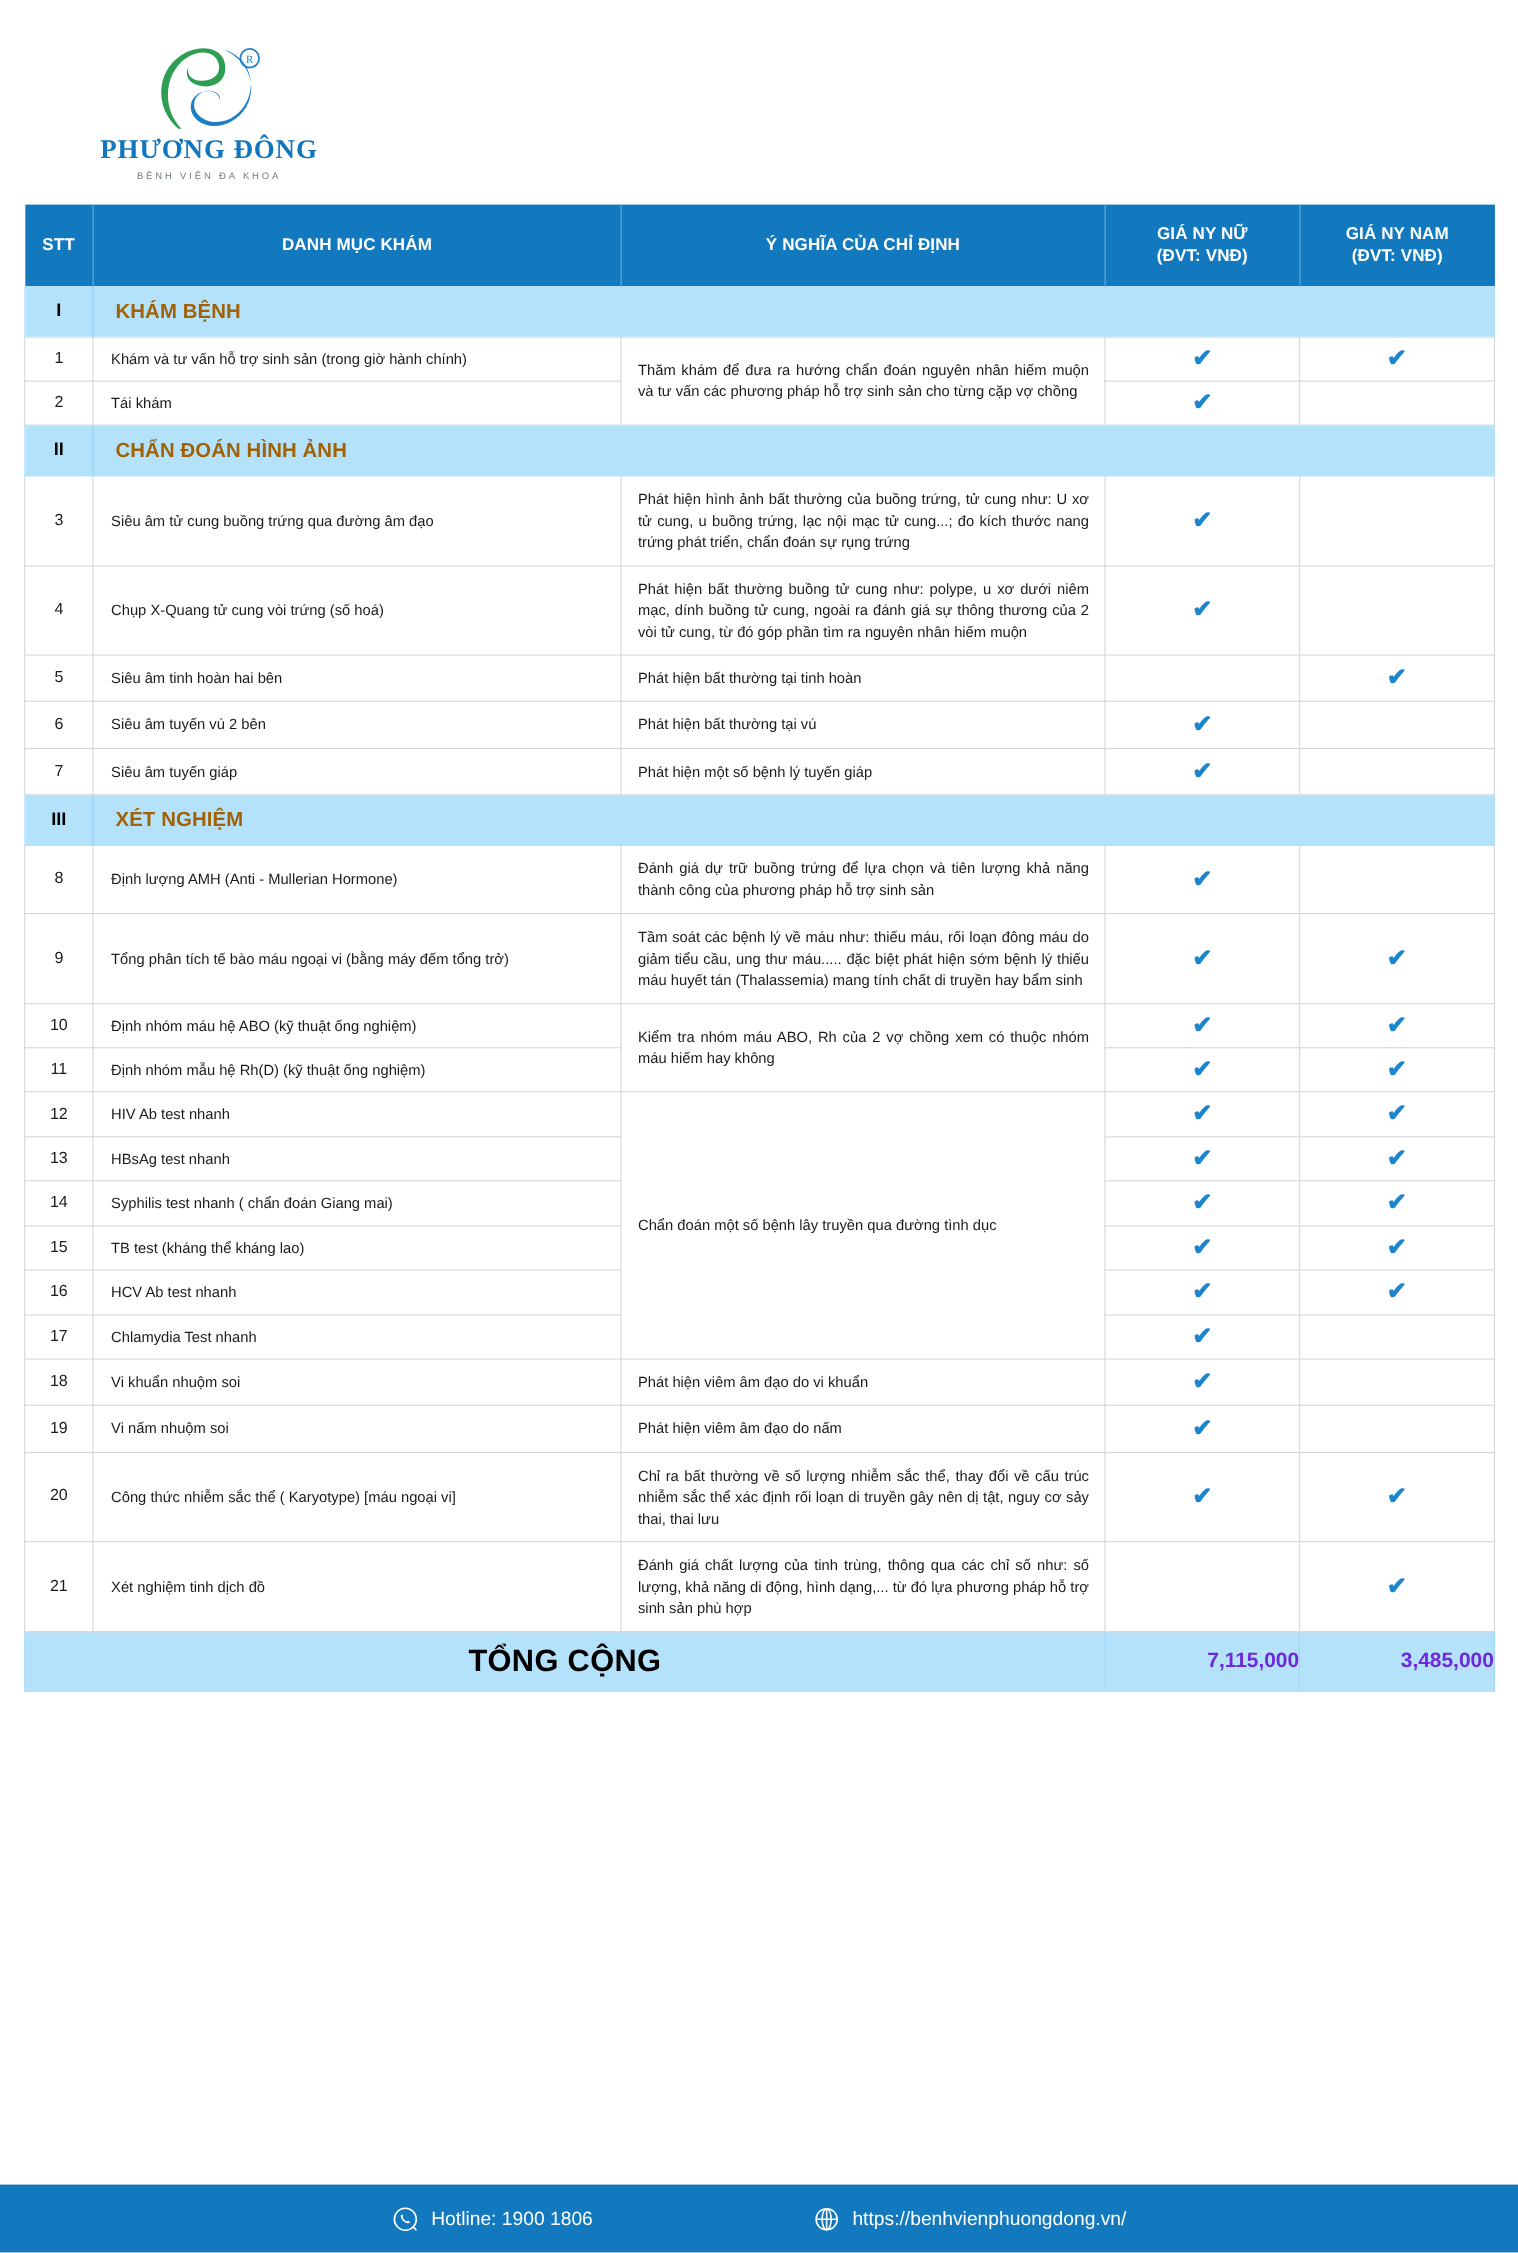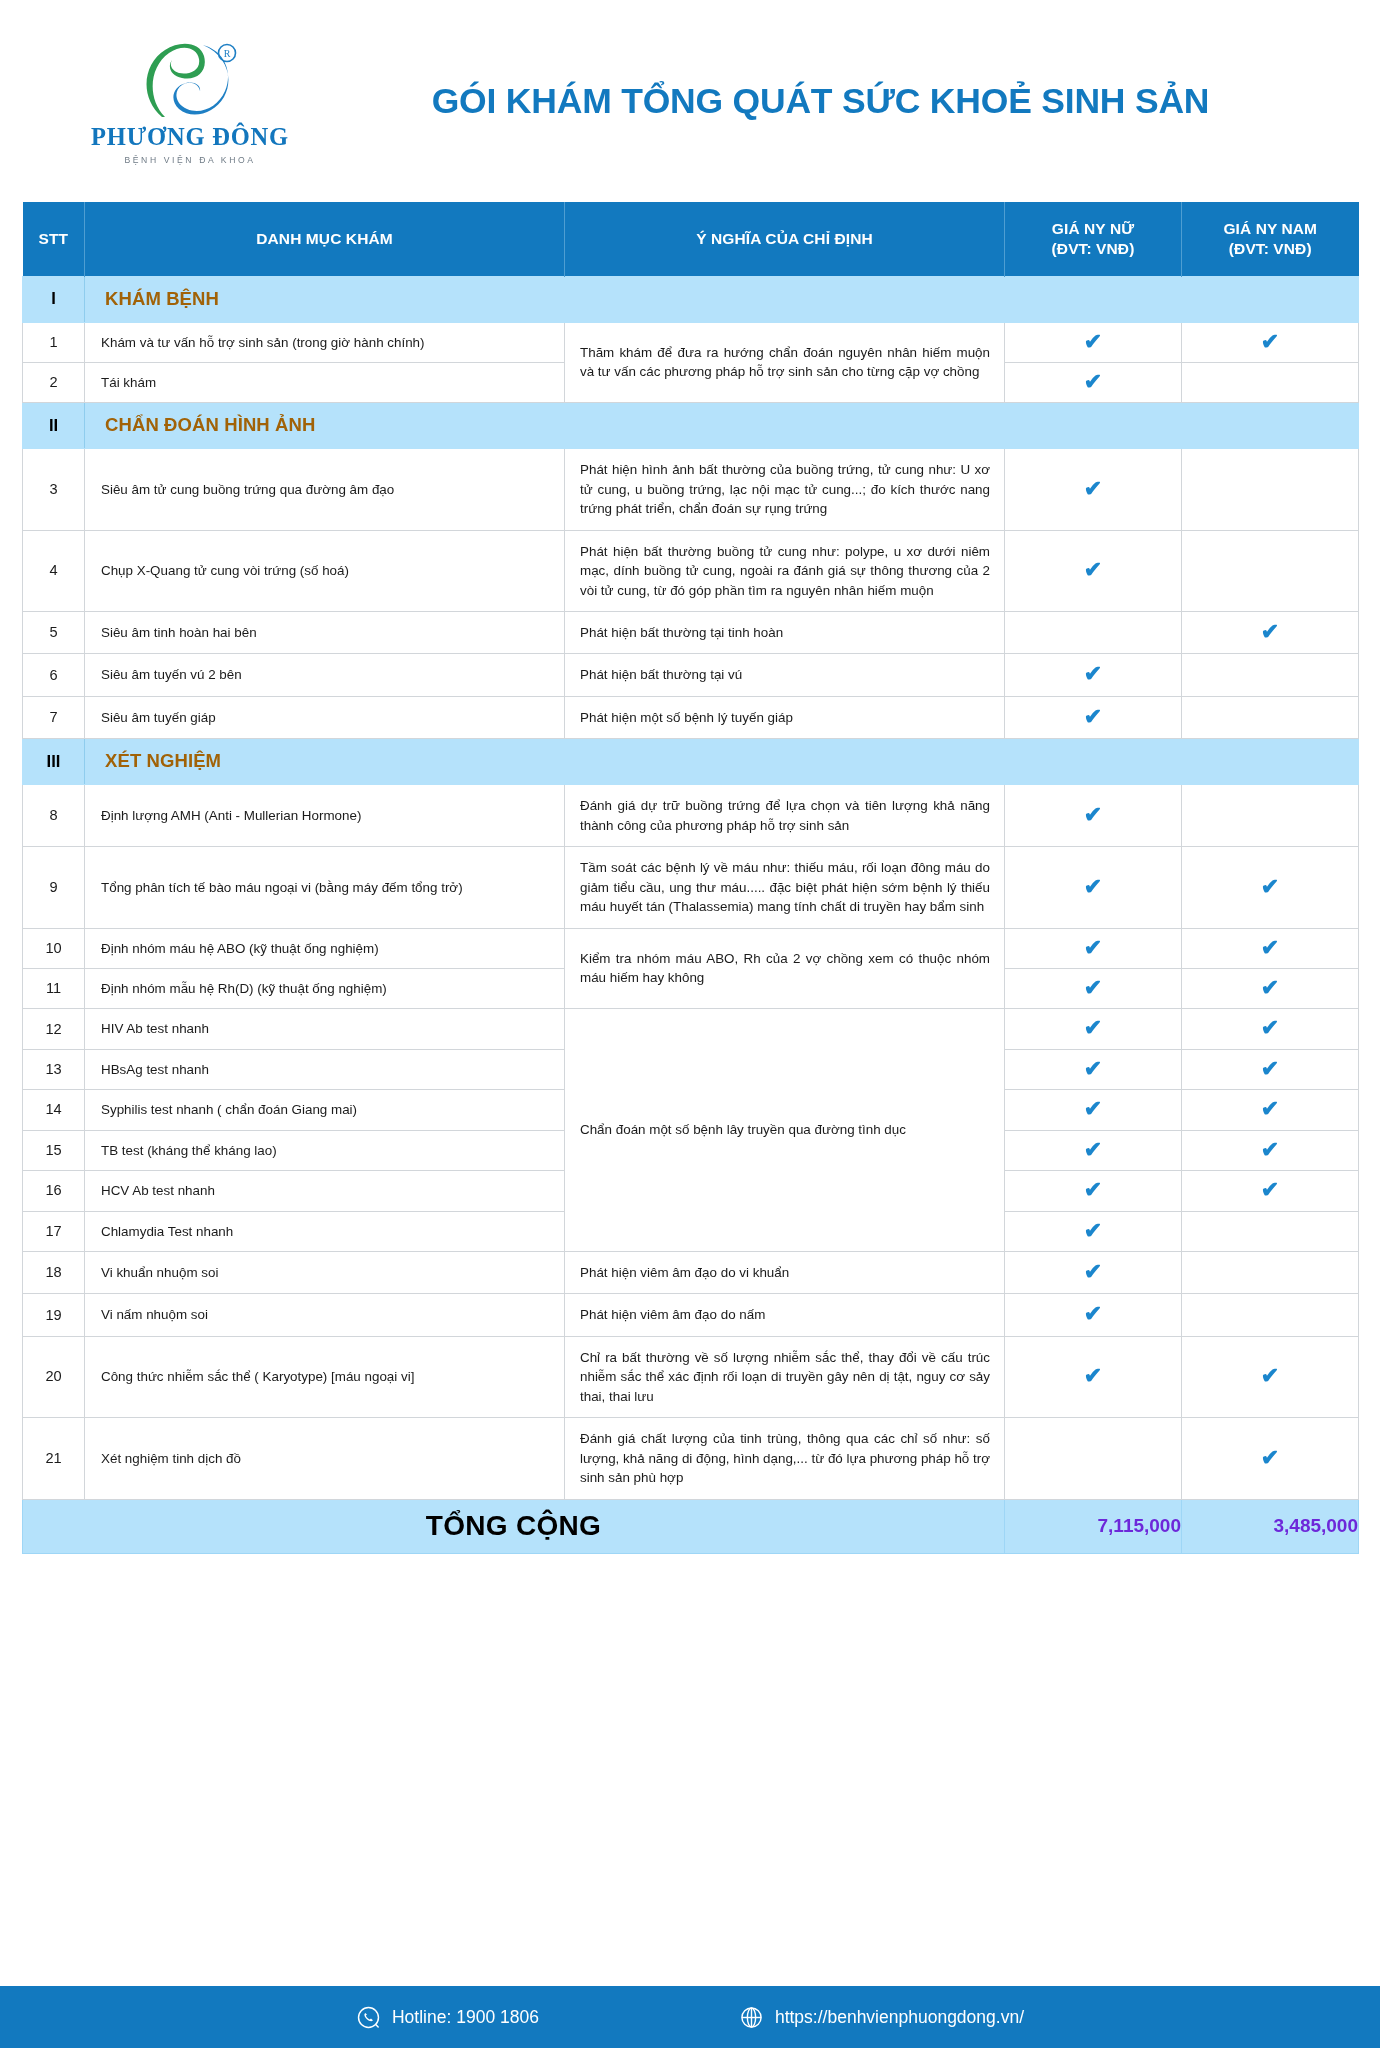--- a/index.html
+++ b/index.html
@@ -60,21 +60,21 @@
   }
   .doc-title {
     color: #1279bf;
     font-weight: bold;
     font-size: 35.5px;
     line-height: 1.22;
     letter-spacing: -0.2px;
   }
 
   
-  .tbl-wrap { padding: 16px 22px; margin-top: 16px; }
+  .tbl-wrap { padding: 16px 22px; }
   table.pkg {
     width: 1336px;
     border-collapse: collapse;
     table-layout: fixed;
   }
   table.pkg col.c-stt   { width: 62px; }
   table.pkg col.c-name  { width: 480px; }
   table.pkg col.c-mean  { width: 440px; }
   table.pkg col.c-pw    { width: 177px; }
   table.pkg col.c-pm    { width: 177px; }
@@ -202,21 +202,20 @@
           <path d="M30 74 C12 56 14 24 34 10 C47 1 62 4 64 16 C66 28 53 32 44 30 C37 28 34 22 37 17 C32 24 36 33 47 35 C62 38 73 28 69 13 C65 -1 45 -3 30 7 C8 21 4 54 27 74 Z" fill="#2e9e52"></path>
           <path d="M68 2 C90 8 98 30 90 48 C83 64 66 72 52 66 C40 61 38 48 47 42 C55 37 64 41 65 48 C66 43 60 38 51 40 C38 43 34 57 44 66 C57 77 79 71 89 54 C99 36 92 12 68 2 Z" fill="#1e7fc4"></path>
           <circle cx="92" cy="10" r="8.5" fill="none" stroke="#1e7fc4" stroke-width="1.6"></circle>
           <text x="92" y="14" font-family="Liberation Serif, serif" font-size="10" fill="#1e7fc4" text-anchor="middle">R</text>
         </svg>
       </div>
       <div class="logo-name">PHƯƠNG ĐÔNG</div>
       <div class="logo-sub">BỆNH VIỆN ĐA KHOA</div>
     </div>
     <div class="title-block">
-      <div class="doc-title">GÓI KHÁM TỔNG QUÁT SỨC KHOẺ SINH SẢN</div>
     </div>
   </div>
 
   <div class="tbl-wrap">
     <table class="pkg">
       <colgroup>
         <col class="c-stt">
           <col class="c-name">
           <col class="c-mean">
           <col class="c-pw">

